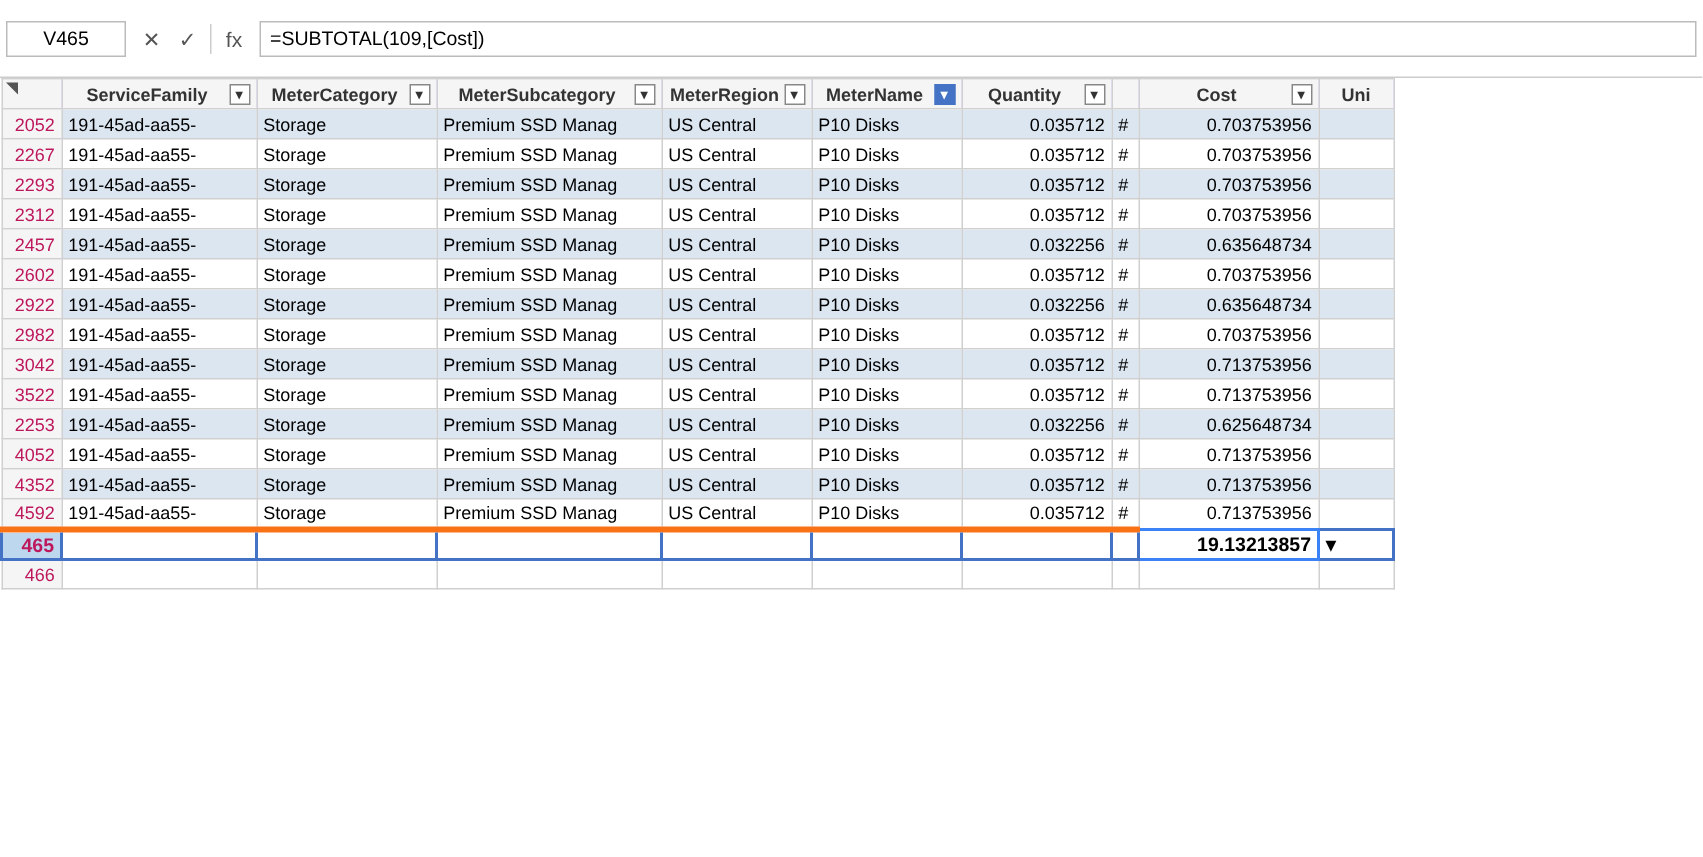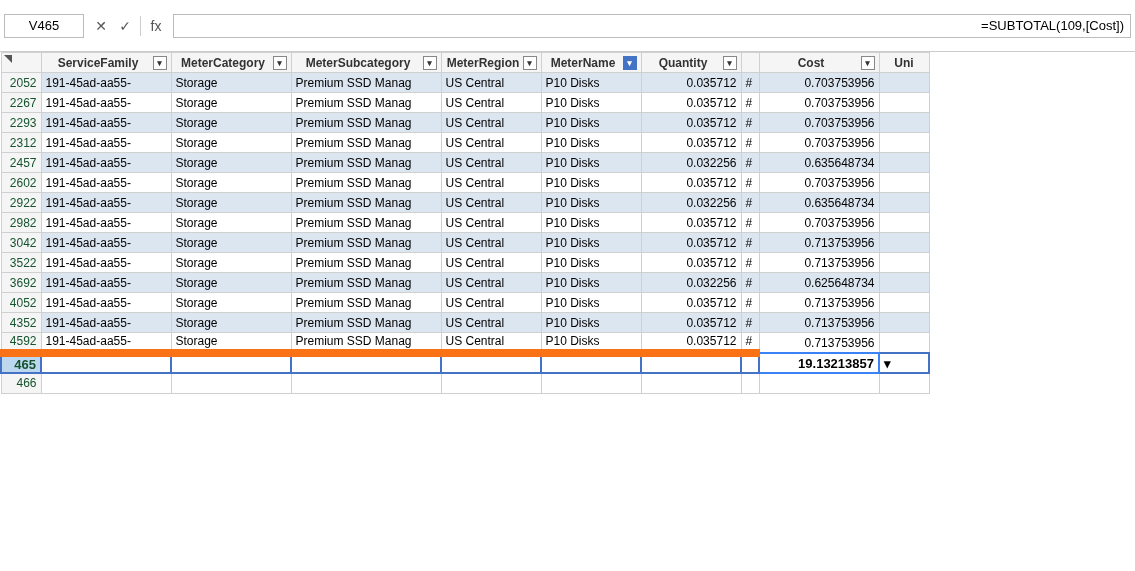--- a/index.html
+++ b/index.html
@@ -49,21 +49,20 @@
       height: 20px;
       background: #ccc;
       margin: 0 2px;
     }
     .formula-input {
       flex: 1;
       height: 24px;
       border: 1px solid #bbb;
       padding: 0 6px;
       font-size: 13px;
-      text-align: right;
     }
 
     
     .spreadsheet {
       overflow: auto;
       height: calc(571px - 36px);
     }
 
     table {
       border-collapse: collapse;
@@ -73,21 +72,21 @@
 
     
     .row-num {
       width: 40px;
       min-width: 40px;
       background: #f5f5f5;
       border: 1px solid #d0d0d0;
       text-align: right;
       padding: 0 4px;
       font-size: 12px;
-      color: #14532d;
+      color: #be185d;
       vertical-align: middle;
       height: 20px;
       user-select: none;
     }
 
     td, th {
       border: 1px solid #d0d0d0;
       padding: 1px 4px;
       height: 20px;
       vertical-align: middle;
@@ -182,21 +181,21 @@
       content: '';
       position: absolute;
       top: 2px;
       left: 2px;
       border-left: 8px solid transparent;
       border-top: 8px solid #555;
     }
 
     
     .row-465 td {
-      border-top: 8px solid #f97316;
+      border-top: 4px solid #f97316;
       border-bottom: 2px solid #4472c4;
     }
     .row-465 .row-num {
       background: #bdd7ee;
     }
   </style>
 </head>
 <body>
 
 <div class="formula-bar">
@@ -380,21 +379,21 @@
     <td class="col-mc">Storage</td>
     <td class="col-msc">Premium SSD Manag</td>
     <td class="col-mr">US Central</td>
     <td class="col-mn">P10 Disks</td>
     <td class="col-qty num-cell">0.035712</td>
     <td class="col-hash">#</td>
     <td class="col-cost num-cell">0.713753956</td>
     <td class="col-uni"></td>
   </tr>
         <tr class="data-row row-even">
-    <td class="row-num col-rownum">3692</td>
+    <td class="row-num col-rownum">2253</td>
     <td class="col-sf">191-45ad-aa55-</td>
     <td class="col-mc">Storage</td>
     <td class="col-msc">Premium SSD Manag</td>
     <td class="col-mr">US Central</td>
     <td class="col-mn">P10 Disks</td>
     <td class="col-qty num-cell">0.032256</td>
     <td class="col-hash">#</td>
     <td class="col-cost num-cell">0.625648734</td>
     <td class="col-uni"></td>
   </tr>

